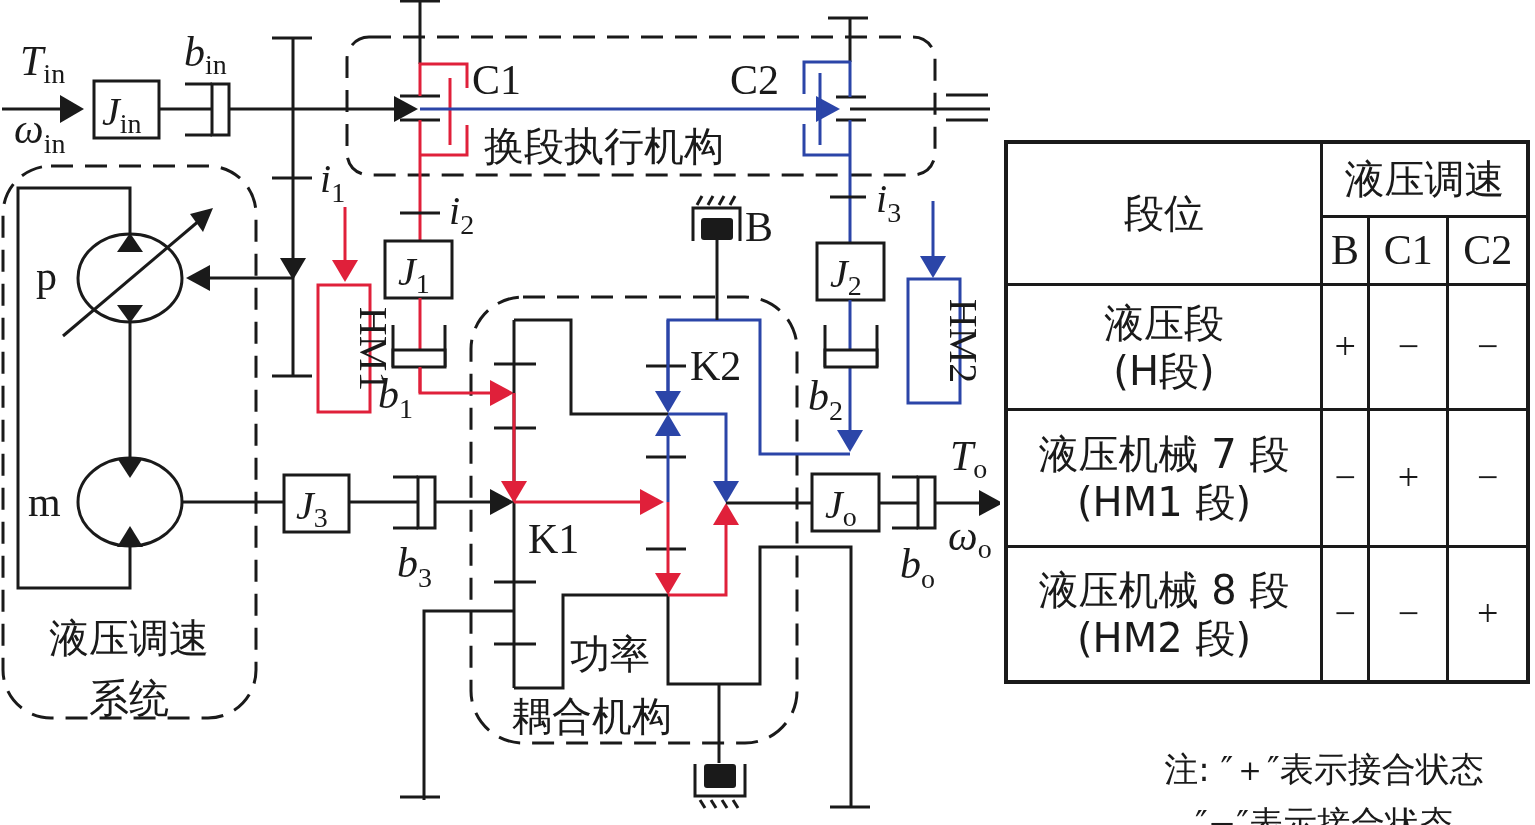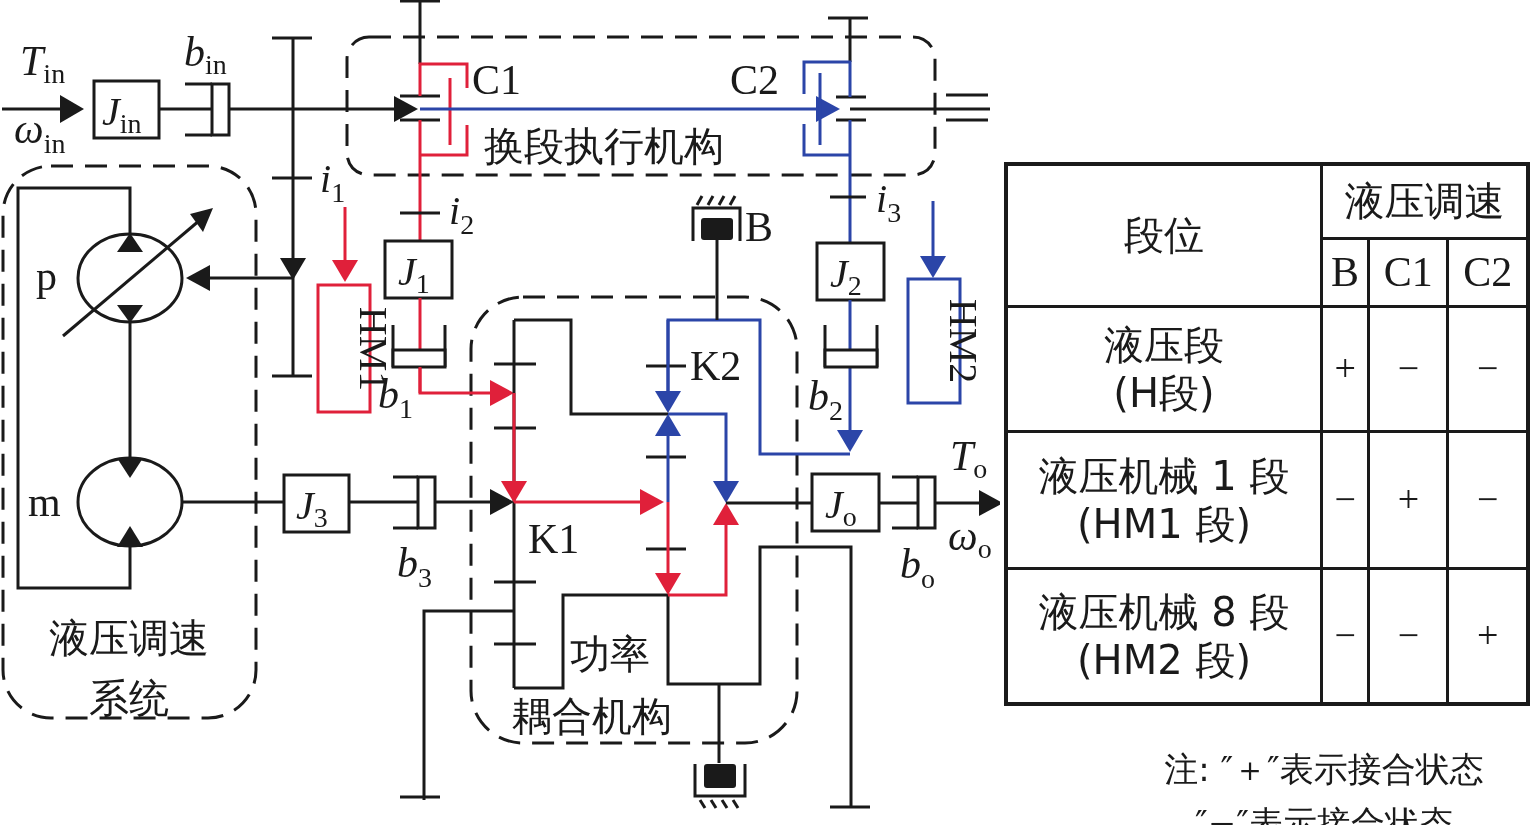--- a/index.html
+++ b/index.html
@@ -9,21 +9,21 @@
   .blk { stroke:#1a1a1a; stroke-width:3; fill:none; }
   .red { stroke:#e0203a; stroke-width:3; fill:none; }
   .blu { stroke:#2b45a8; stroke-width:3; fill:none; }
   .dash { stroke:#1a1a1a; stroke-width:3; fill:none; stroke-dasharray:22 12; }
   .txt { font-family:"Liberation Serif","DejaVu Serif",serif; fill:#1a1a1a; }
   .cn { font-family:"DejaVu Sans","Liberation Sans",sans-serif; fill:#1a1a1a; }
   .it { font-style:italic; }
   .box { fill:#fff; stroke:#1a1a1a; stroke-width:3; }
 
   
-  #state-table { position:absolute; left:1004px; top:162px; width:526px; height:543px;
+  #state-table { position:absolute; left:1004px; top:140px; width:526px; height:543px;
                  border-collapse:collapse; border:4px solid #1a1a1a; }
   #state-table td { border:3px solid #1a1a1a; text-align:center; vertical-align:middle;
                     font-size:42px; line-height:1.2; padding:0; color:#1a1a1a;
                     font-family:"Liberation Serif","DejaVu Serif",serif; }
   #state-table td.cn-cell { font-family:"DejaVu Sans","Liberation Sans",sans-serif; font-size:40px; }
   #state-table td.sym { font-size:38px; }
   .note { position:absolute; left:1059px; width:530px; text-align:center; font-size:34px;
           font-family:"DejaVu Sans","Liberation Sans",sans-serif; color:#1a1a1a; line-height:1;margin-top:40px; }
 </style>
 </head>
@@ -259,21 +259,21 @@
     <td>C1</td>
     <td>C2</td>
   </tr>
   <tr style="height:125px">
     <td class="cn-cell"><span>液压段</span><br><span>(H段)</span></td>
     <td class="sym">+</td>
     <td class="sym">−</td>
     <td class="sym">−</td>
   </tr>
   <tr style="height:137px">
-    <td class="cn-cell"><span>液压机械 1 段</span><br><span>(HM1 段)</span></td>
+    <td class="cn-cell"><span>液压机械 7 段</span><br><span>(HM1 段)</span></td>
     <td class="sym">−</td>
     <td class="sym">+</td>
     <td class="sym">−</td>
   </tr>
   <tr style="height:136px">
     <td class="cn-cell"><span>液压机械 8 段</span><br><span>(HM2 段)</span></td>
     <td class="sym">−</td>
     <td class="sym">−</td>
     <td class="sym">+</td>
   </tr>

